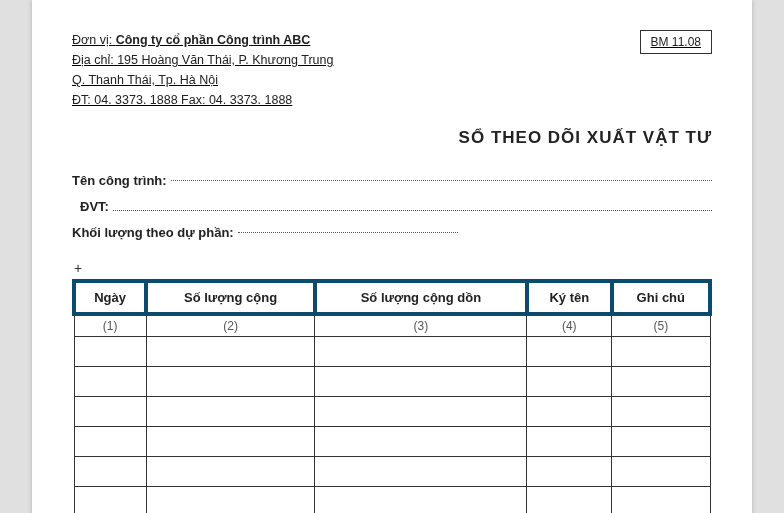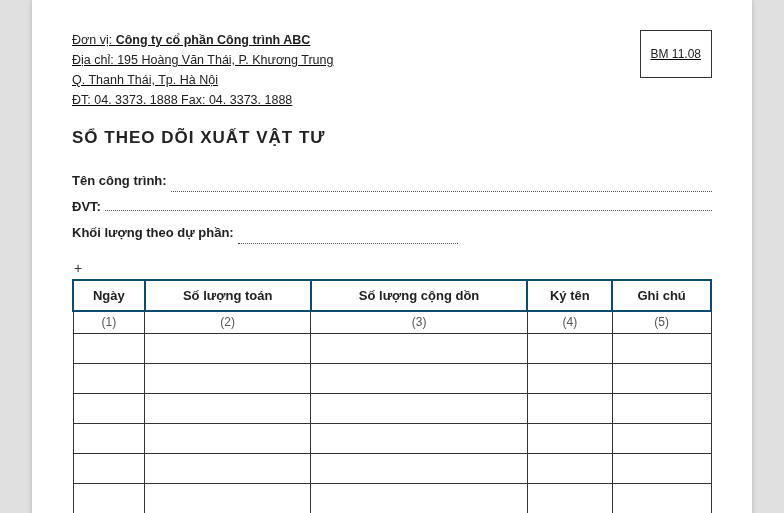--- a/index.html
+++ b/index.html
@@ -34,45 +34,45 @@
     .company-info {
       font-size: 12.5px;
       color: #222;
       line-height: 1.6;
     }
     .company-info .bold {
       font-weight: bold;
     }
     .bm-box {
       border: 1px solid #333;
-      padding: 16px 10px;
+      padding: 4px 10px;
       font-size: 12px;
       color: #222;
       height: fit-content;
       white-space: nowrap;
     }
     .title-section {
-      text-align: left;
+      text-align: right;
       margin-bottom: 20px;
     }
     .main-title {
       font-size: 17px;
       font-weight: bold;
       color: #222;
       letter-spacing: 1px;
     }
     .form-fields {
       margin-bottom: 14px;
       font-size: 13px;
       color: #222;
       line-height: 2;
     }
     .form-row {
       display: flex;
-      align-items: flex-end;
+      align-items: center;
     }
     .form-label {
       font-weight: bold;
       white-space: nowrap;
       margin-right: 4px;
     }
     .dotted-line {
       flex: 1;
       border-bottom: 1px dotted #555;
       margin-bottom: 2px;
@@ -83,40 +83,41 @@
     }
     .form-row-split .left-part {
       display: flex;
       align-items: baseline;
       flex: 2;
     }
     .form-row-split .right-part {
       display: flex;
       align-items: baseline;
       flex: 1;
+      margin-left: 8px;
     }
     .dvt-label {
       font-weight: bold;
       white-space: nowrap;
       margin-right: 4px;
     }
     .plus-icon {
       font-size: 14px;
       color: #333;
       margin-bottom: 3px;
       margin-left: 2px;
     }
     table {
       width: 100%;
       border-collapse: collapse;
       font-size: 13px;
       color: #222;
     }
     table thead tr th {
-      border: 2px solid #0c4a6e;
+      border: 4px solid #0c4a6e;
       padding: 7px 5px;
       text-align: center;
       font-weight: bold;
       background: #fff;
     }
     table tbody tr td {
       border: 1px solid #333;
       padding: 0;
       height: 28px;
       text-align: center;
@@ -174,21 +175,21 @@
       <span class="dotted-line" style="max-width:220px;"></span>
     </div>
   </div>
 
   <div class="plus-icon">+</div>
 
   <table>
     <thead>
       <tr>
         <th>Ngày</th>
-        <th>Số lượng toán</th>
+        <th>Số lượng cộng</th>
         <th>Số lượng cộng dồn</th>
         <th>Ký tên</th>
         <th>Ghi chú</th>
       </tr>
     </thead>
     <tbody>
       <tr class="number-row">
         <td>(1)</td>
         <td>(2)</td>
         <td>(3)</td>

